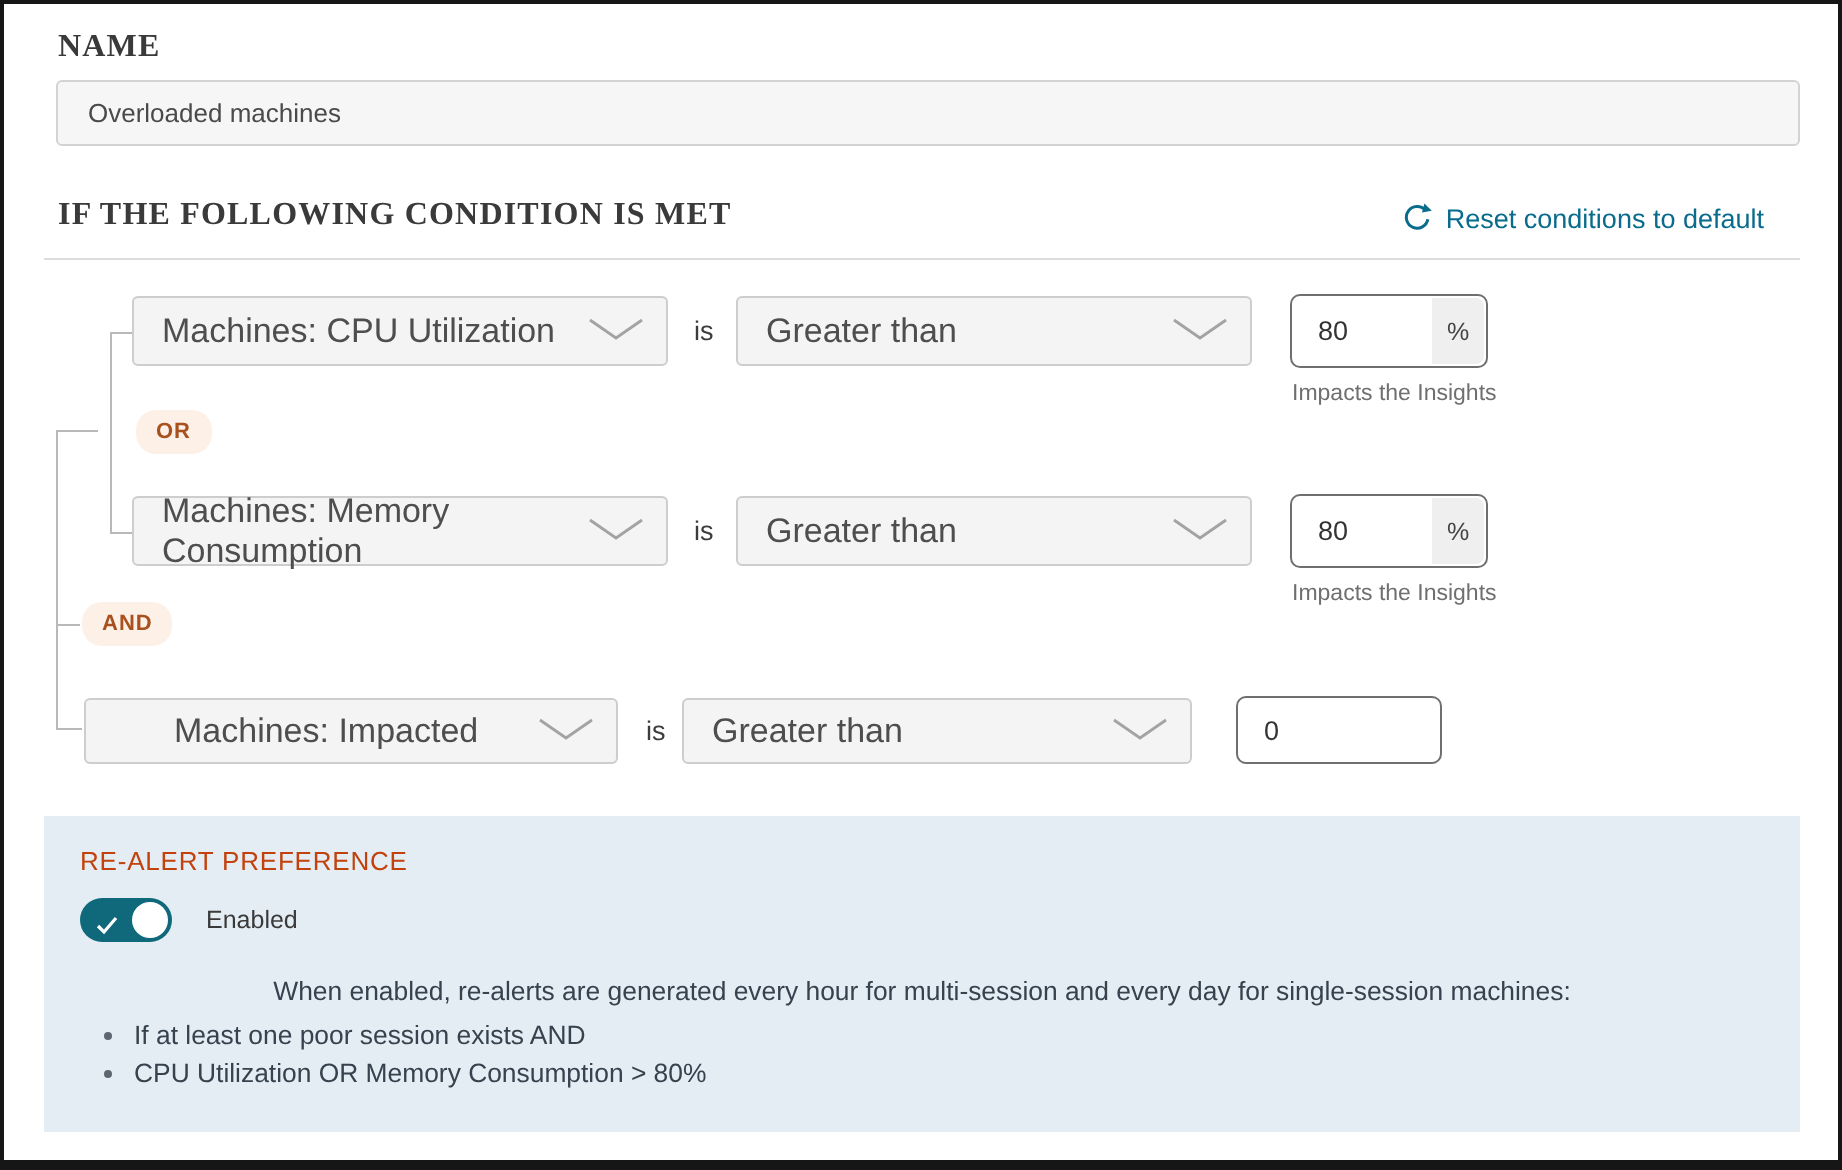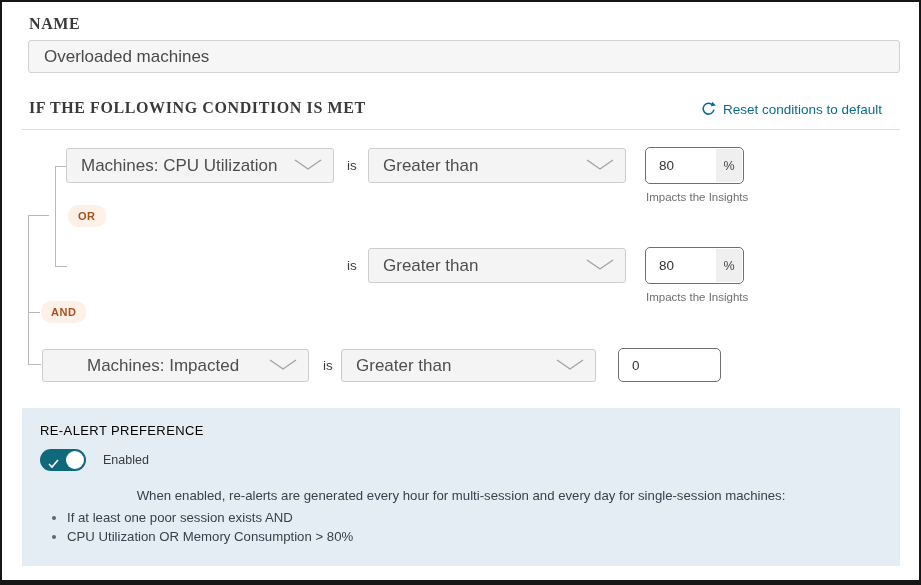--- a/index.html
+++ b/index.html
@@ -6,21 +6,21 @@
   body { font-family: "Liberation Sans", sans-serif; background: #ffffff; }
   .frame {
     position: relative; width: 921px; height: 585px;
     border: 2px solid #161616; border-bottom-width: 5px;
     background: #fff; overflow: hidden;
   }
   .abs { position: absolute; }
   .small-label { font-size: 16px; font-weight: 700; color: #3a3a3a; letter-spacing: .6px; font-family: Liberation Serif, serif; }
   .text-input {
     background: #f6f6f6; border: 1px solid #d3d3d3; border-radius: 3px;
-    font-size: 17px; color: #4a4a4a; display: flex; align-items: center; padding-left: 15px;
+    font-size: 13px; color: #4a4a4a; display: flex; align-items: center; padding-left: 15px;
   }
   .dropdown {
     background: #f4f4f4; border: 1px solid #cdcdcd; border-radius: 3px;
     display: flex; align-items: center; justify-content: space-between;
     padding: 0 10px 0 14px; font-size: 17px; color: #4e4e4e; cursor: pointer;
   }
   .chevron { display: block; }
   .is-word { font-size: 13.5px; color: #3c3c3c; display: flex; align-items: center; }
   .val-input {
     background: #fff; border: 1px solid #6f6f6f; border-radius: 5px;
@@ -34,21 +34,21 @@
   .impacts { font-size: 11.5px; color: #6f6f6f; }
   .badge {
     background: #fdf0e7; color: #a8511e; font-size: 11px; font-weight: 700;
     letter-spacing: .5px; padding: 5px 10px; border-radius: 10px; display: inline-block;
   }
   .conn-v { border-left: 1px solid #b9b9b9; }
   .conn-h { border-top: 1px solid #b9b9b9; }
   .link { color: #0a6c8c; font-size: 13.5px; display: flex; align-items: center; gap: 7px; cursor: pointer; text-decoration: none; }
   .divider { border-top: 1px solid #dcdcdc; height: 0; }
   .panel { background: #e4edf3; padding: 15px 18px; }
-  .panel-heading { font-size: 13px; color: #000000; letter-spacing: .4px; }
+  .panel-heading { font-size: 13px; color: #c2410c; letter-spacing: .4px; }
   .toggle-row { display: flex; align-items: center; gap: 17px; margin-top: 11px; }
   .toggle { position: relative; width: 46px; height: 22px; border-radius: 11px; background: #10697b; cursor: pointer; }
   .toggle .knob { position: absolute; top: 2px; right: 2px; width: 18px; height: 18px; border-radius: 50%; background: #fff; }
   .toggle .check { position: absolute; left: 8px; top: 6px; }
   .enabled-label { font-size: 12.5px; color: #3a3a3a; }
   .panel-desc { margin-top: 17px; font-size: 13.2px; color: #36424e; text-align: center; }
   .panel ul { margin-top: 7px; padding-left: 27px; }
   .panel li { font-size: 13.2px; color: #36424e; margin-top: 4px; }
   .panel li::marker { color: #5c6670; }
 </style>
@@ -100,20 +100,28 @@
     </span>
   </div>
   <div class="abs val-input" style="left:643px; top:145px; width:99px; height:37px;">
     <span class="val-num">80</span>
     <span class="val-unit">%</span>
   </div>
   <div class="abs impacts" style="left:644px; top:189px;">Impacts the Insights</div>
 
   <div class="abs badge" style="left:66px; top:203px;">OR</div>
 
+  <div class="abs dropdown" style="left:64px; top:246px; width:268px; height:35px;">
+    <span>Machines: Memory Consumption</span>
+    <span class="chevron">
+      <svg width="30" height="13" viewBox="0 0 30 13">
+          <polyline points="2,2 15,11 28,2" fill="none" stroke="#a3a3a3" stroke-width="1.4"></polyline>
+        </svg>
+    </span>
+  </div>
   <div class="abs is-word" style="left:345px; top:246px; height:35px;">is</div>
   <div class="abs dropdown" style="left:366px; top:246px; width:258px; height:35px;">
     <span>Greater than</span>
     <span class="chevron">
       <svg width="30" height="13" viewBox="0 0 30 13">
           <polyline points="2,2 15,11 28,2" fill="none" stroke="#a3a3a3" stroke-width="1.4"></polyline>
         </svg>
     </span>
   </div>
   <div class="abs val-input" style="left:643px; top:245px; width:99px; height:37px;">

